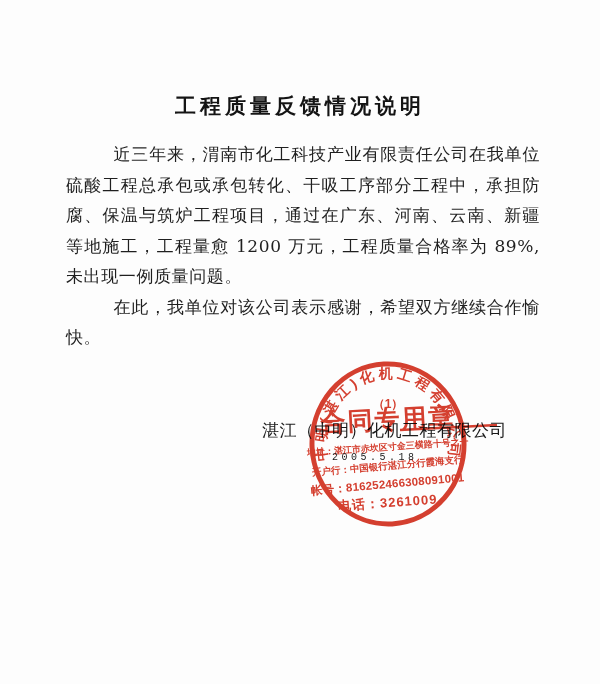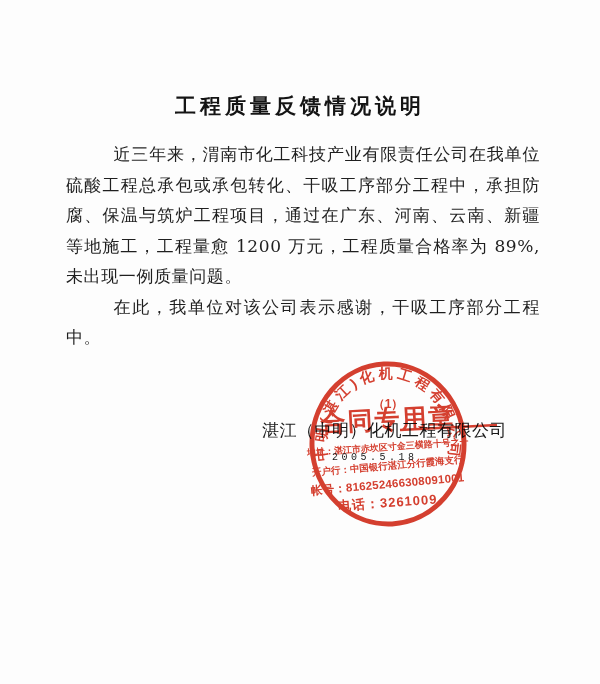--- a/index.html
+++ b/index.html
@@ -74,21 +74,21 @@
 </style>
 </head>
 <body>
 
 <div class="page">
 
   <h1 class="doc-title">工程质量反馈情况说明</h1>
 
   <div class="doc-body">
     <p>近三年来，渭南市化工科技产业有限责任公司在我单位硫酸工程总承包或承包转化、干吸工序部分工程中，承担防腐、保温与筑炉工程项目，通过在广东、河南、云南、新疆等地施工，工程量愈 1200 万元，工程质量合格率为 89%,未出现一例质量问题。</p>
-    <p>在此，我单位对该公司表示感谢，干吸工序部分工程中。</p>
+    <p>在此，我单位对该公司表示感谢，希望双方继续合作愉快。</p>
   </div>
 
   <div class="signature">湛江（中明）化机工程有限公司</div>
 
   <div class="sig-date">2005.5.18</div>
 
   <svg class="stamp" width="212" height="192" viewBox="0 0 212 192" xmlns="http://www.w3.org/2000/svg">
 
     <ellipse cx="100" cy="94" rx="76" ry="80" fill="none" stroke="var(--stamp-color)" stroke-width="5" transform="rotate(-3 100 94)"></ellipse>
 

